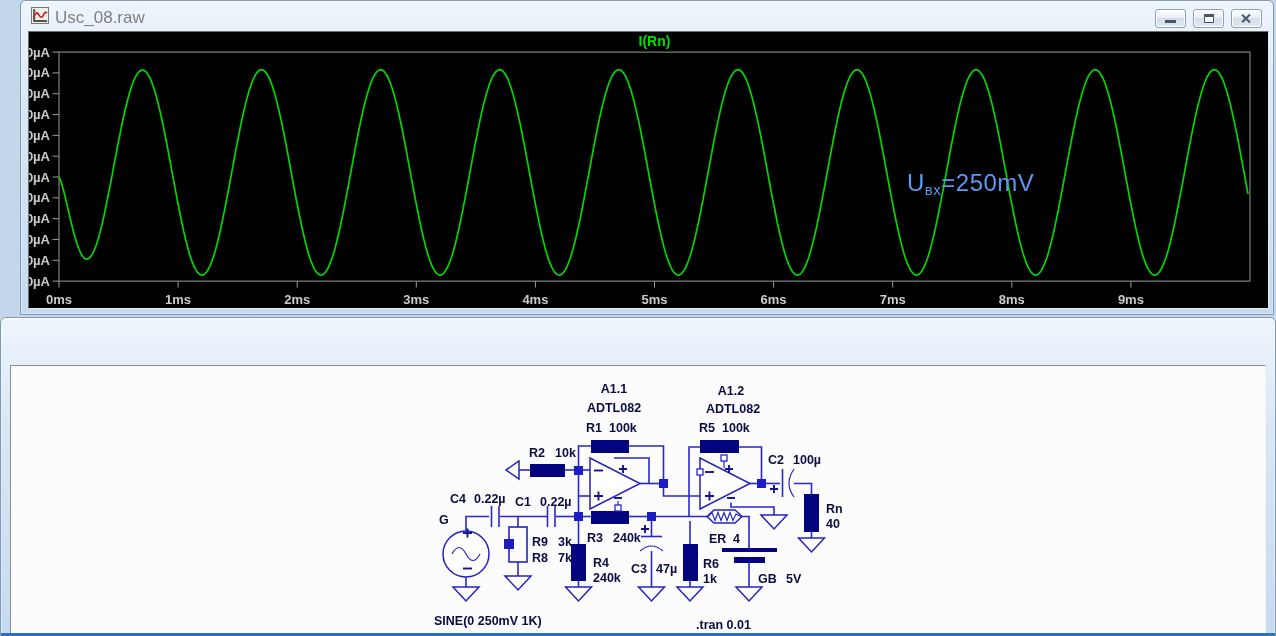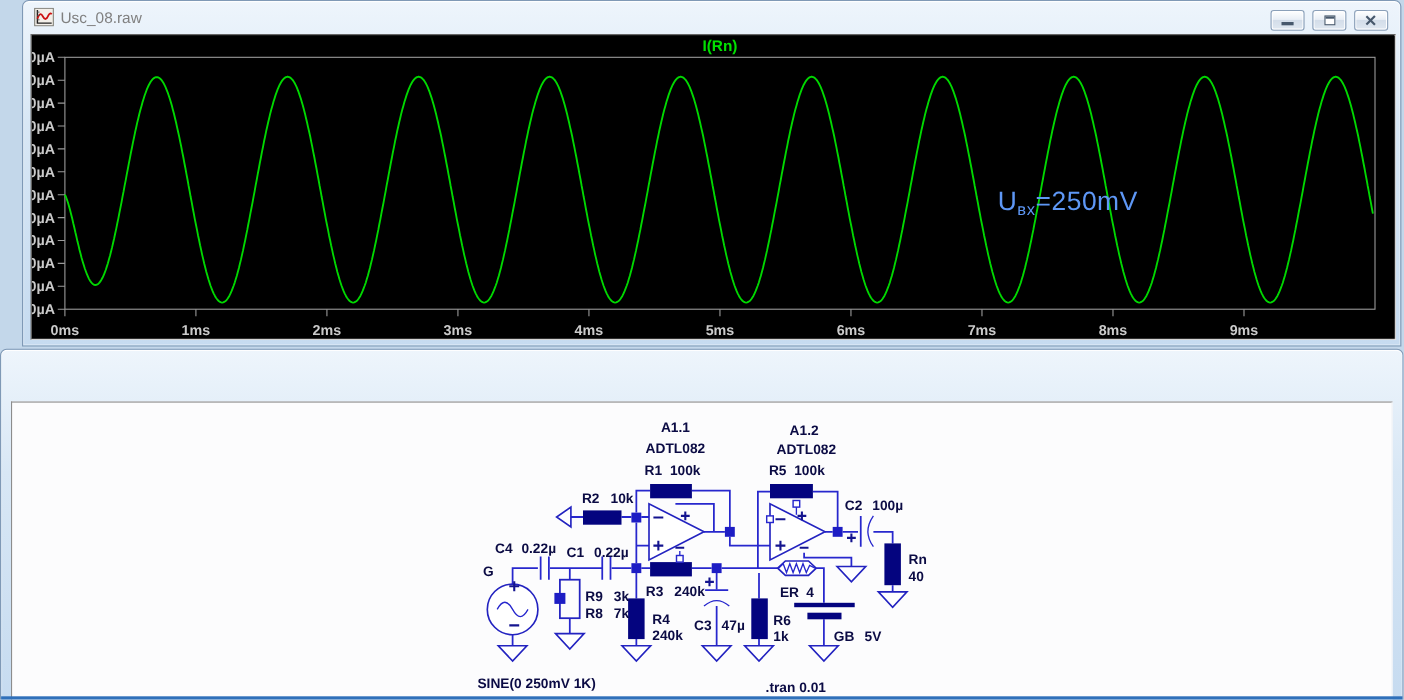--- a/index.html
+++ b/index.html
@@ -16,21 +16,21 @@
     border-radius:6px 6px 0 0;
     box-shadow:inset 0 1px 0 rgba(255,255,255,.85), inset 0 0 0 1px rgba(255,255,255,.35);
   }
   #win-raw{left:20px;top:0;width:1252px;height:313px;}
   #win-asc{left:0;top:317px;width:1274px;height:319px;}
   #win-asc::after{content:"";position:absolute;left:0;right:0;bottom:0;height:4px;background:#2f70ba;}
   .titlebar{position:absolute;left:0;top:0;right:0;height:29px;}
   .title-icon{position:absolute;top:6px;width:18px;height:17px;}
   #win-raw .title-icon{left:10px;}
   #win-asc .title-icon{left:12px;}
-  .title-text{position:absolute;top:7px;left:34px;font-size:14px;}
+  .title-text{position:absolute;top:7px;left:34px;font-size:17px;}
   #win-raw .title-text{color:#808080;}
   #win-asc .title-text{color:#1c1c1c;}
   .win-buttons{position:absolute;top:8px;right:11px;display:flex;gap:7px;}
   .win-btn{
     width:29px;height:17px;border:1px solid #8ba0b9;border-radius:3px;position:relative;
     background:linear-gradient(180deg,#ffffff 0%,#e9eff6 45%,#d3dde9 50%,#e0e8f1 100%);
     box-shadow:inset 0 0 0 1px #ffffff;
   }
   .win-btn.close-red{
     background:linear-gradient(180deg,#f7b3a0 0%,#e8795a 45%,#d1512d 50%,#e0714d 100%);

